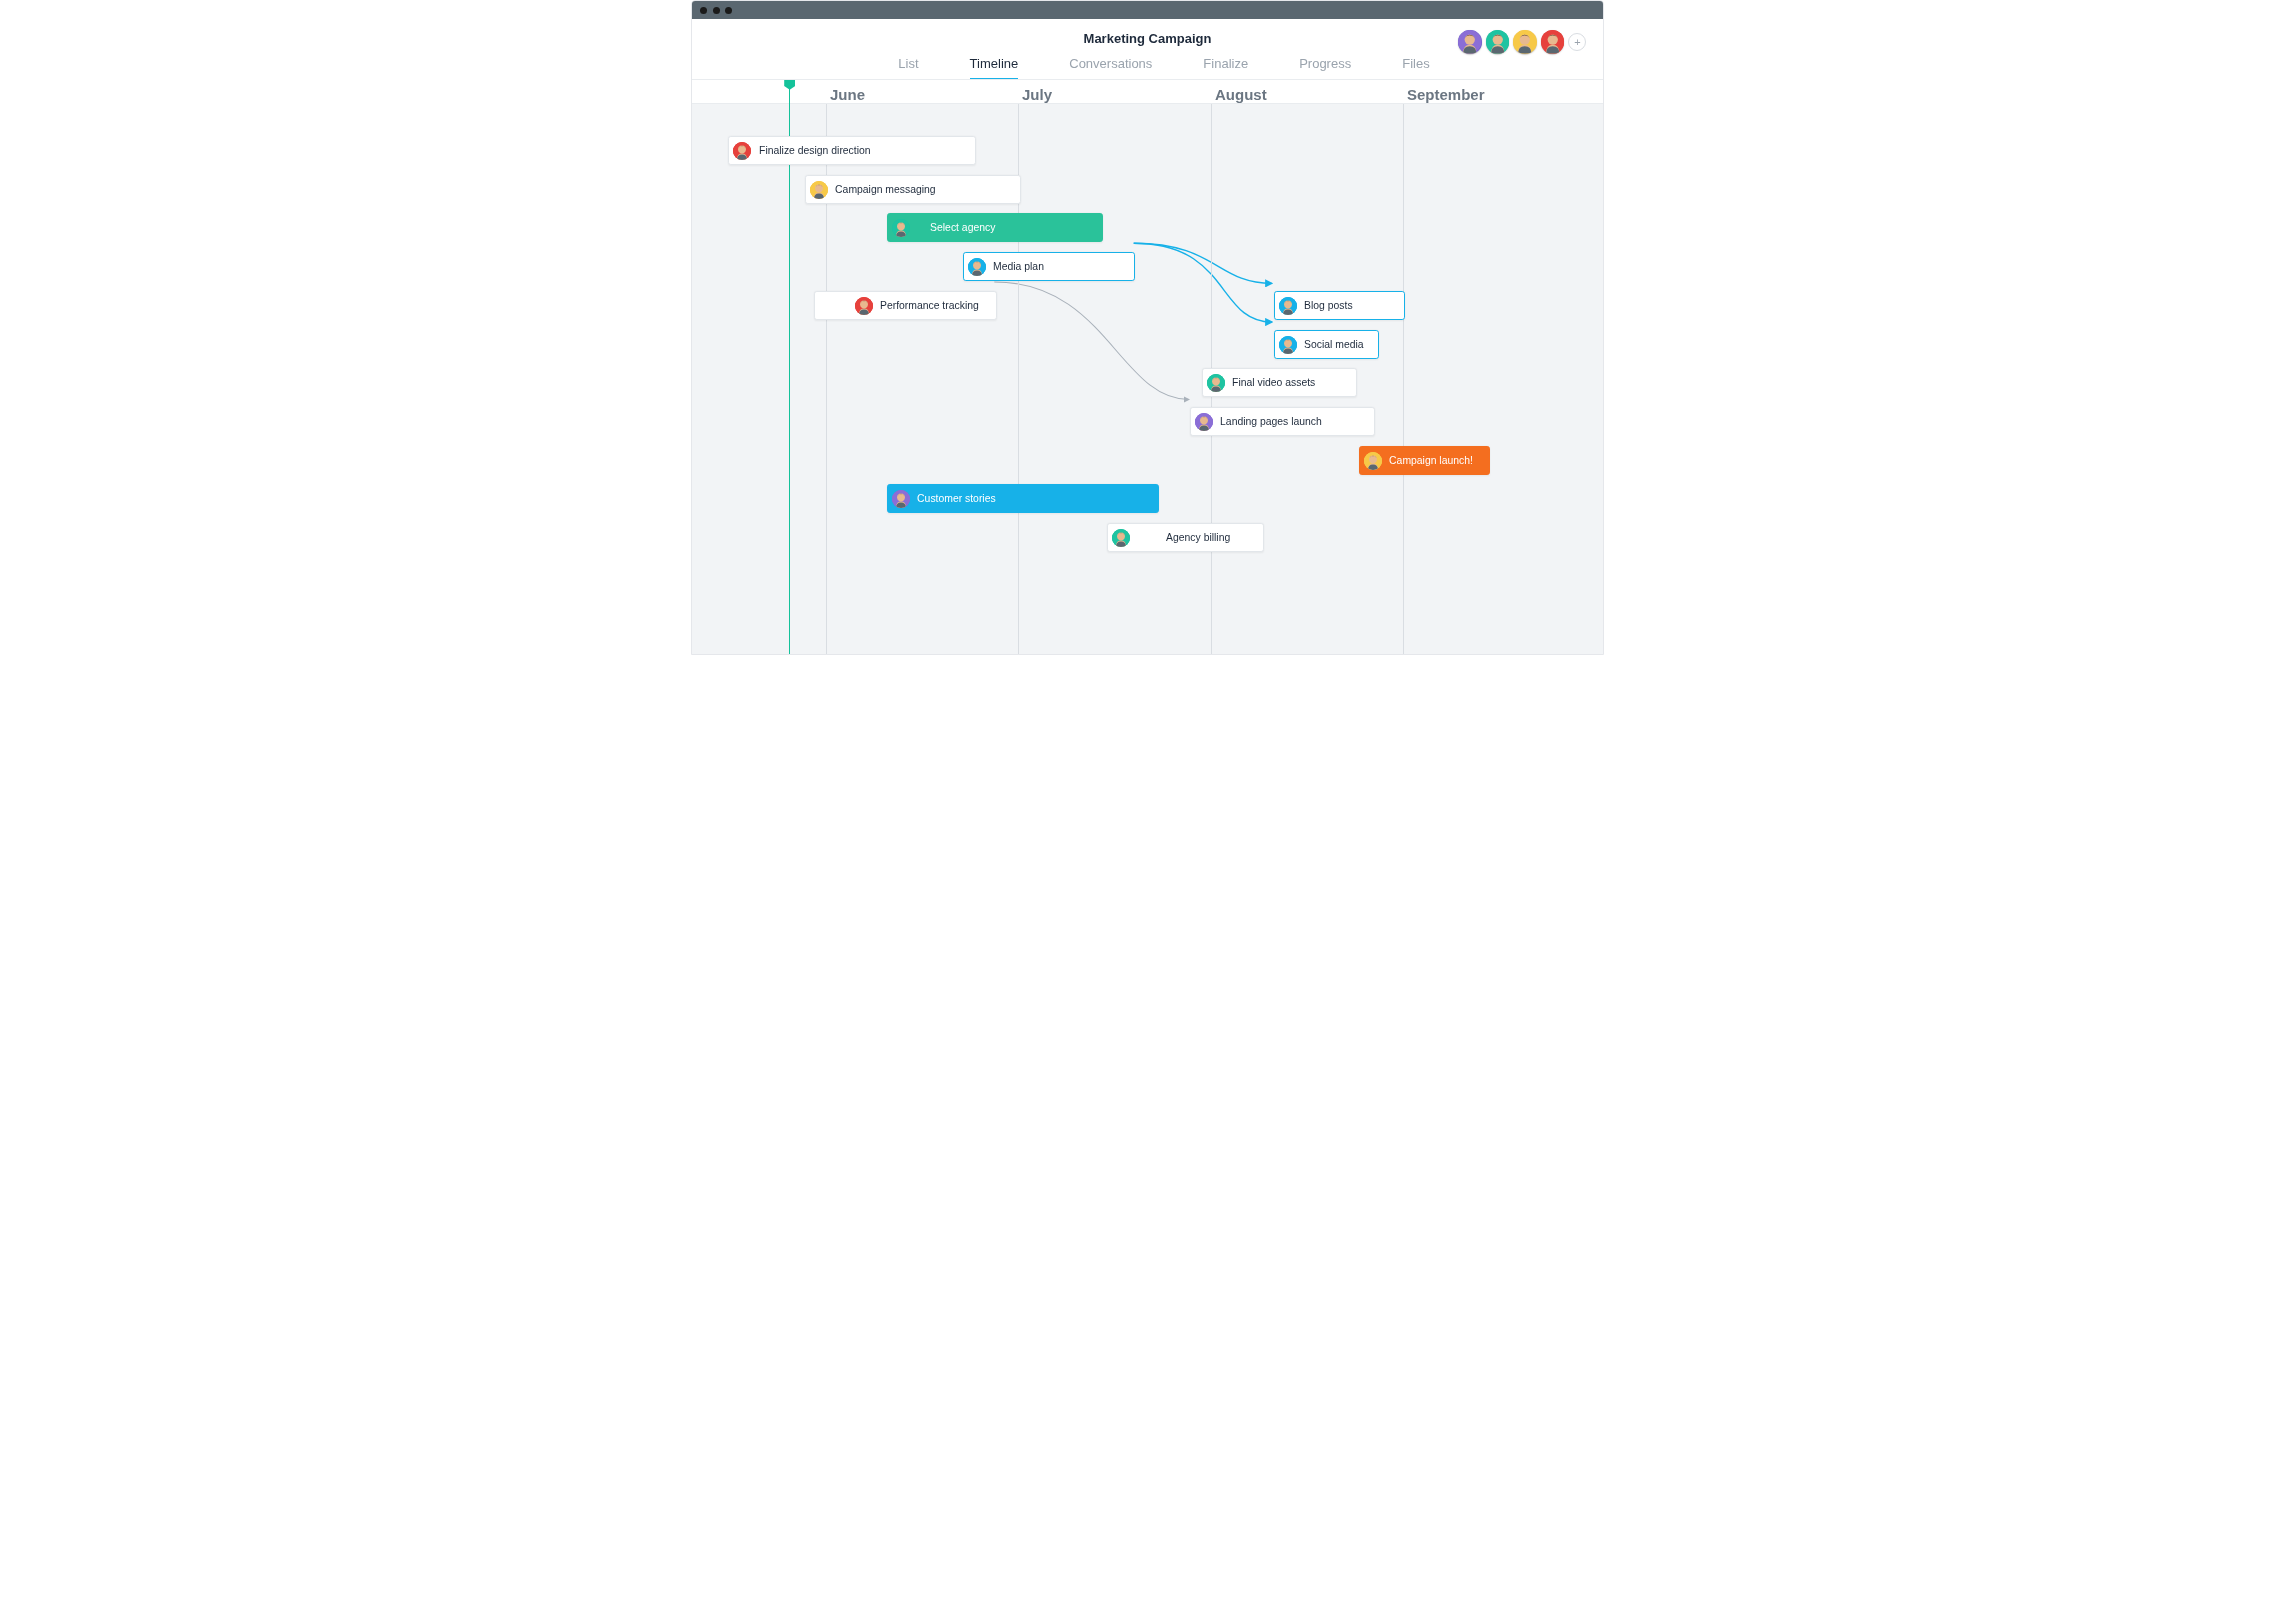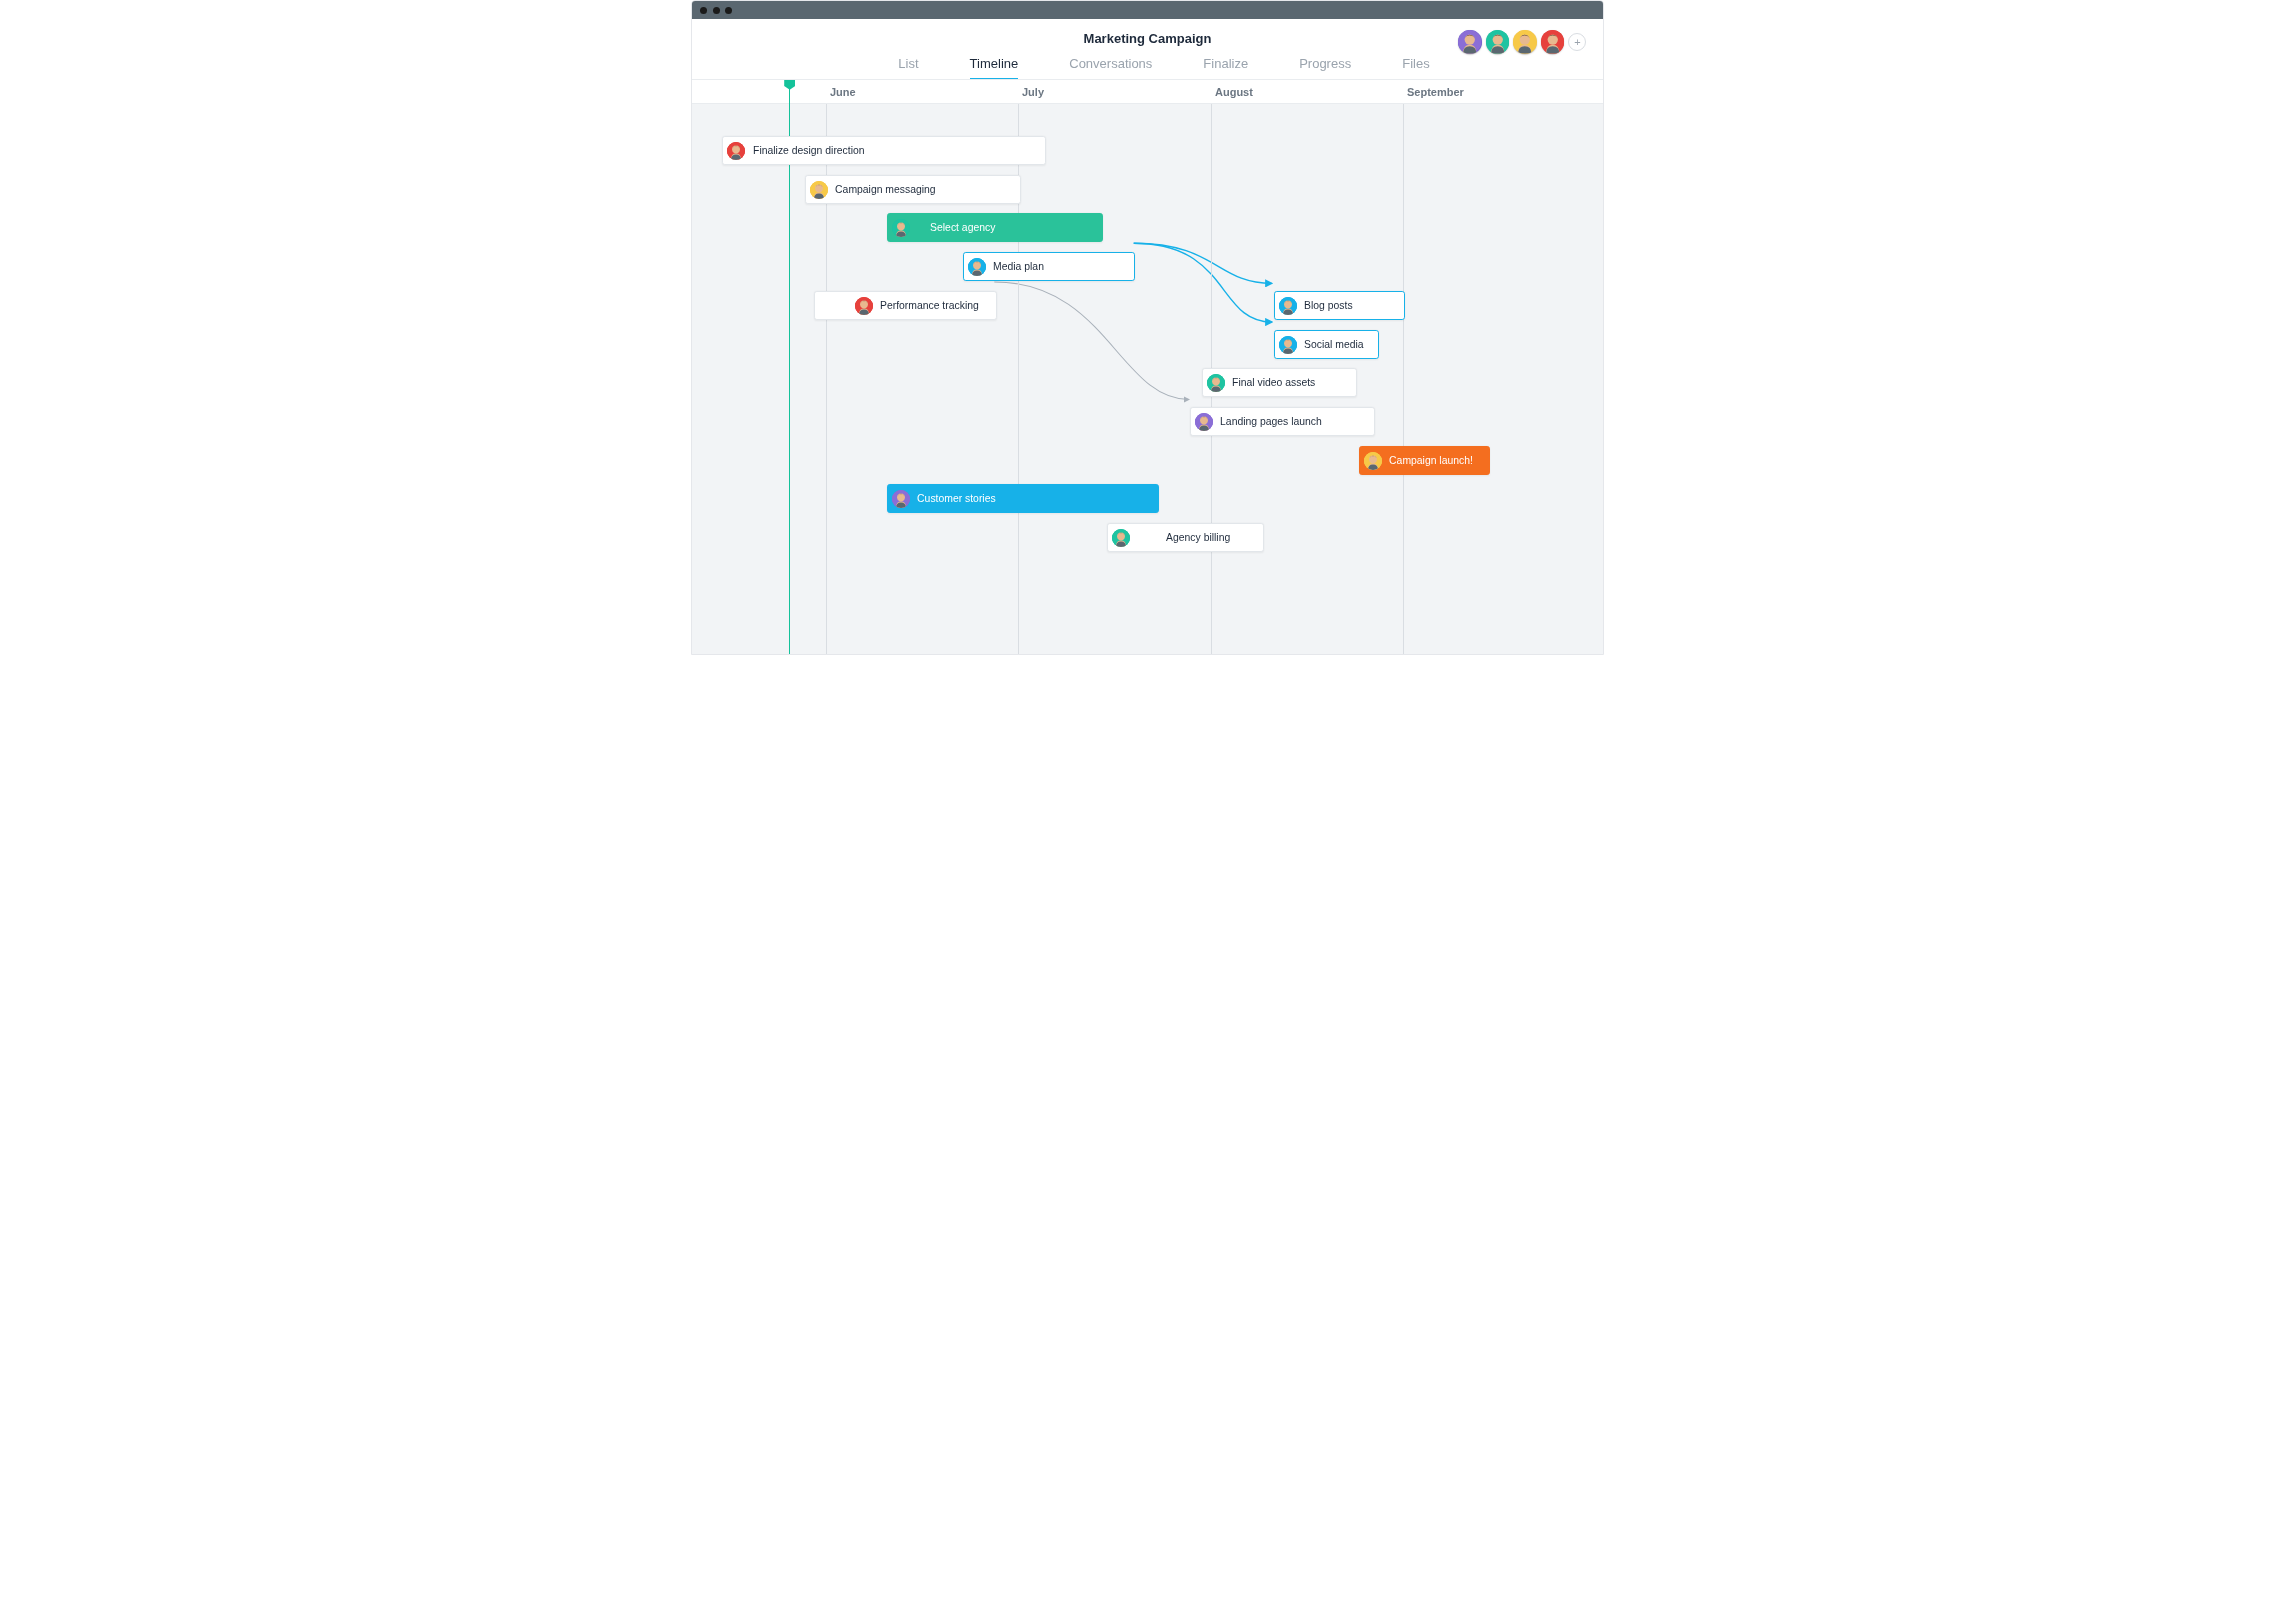--- a/index.html
+++ b/index.html
@@ -105,21 +105,21 @@
   .month-header {
     position: absolute;
     top: 0; left: 0; right: 0;
     height: 23.5px;
     background: #fff;
     border-bottom: 0.7px solid #e9ecef;
   }
   .month-label {
     position: absolute;
     top: 5.5px;
-    font-size: 11px;
+    font-size: 15px;
     color: #6b7682;
     font-weight: 600;
   }
   .month-line {
     position: absolute;
     top: 23.5px; bottom: 0;
     width: 0.7px;
     background: #d9dde2;
   }
 
@@ -266,21 +266,21 @@
         <path d="M 640 236 C 780 236, 760 350, 840 350" fill="none" stroke="#17b1e8" stroke-width="2" marker-end="url(#arrow-blue)"></path>
         <path d="M 438 292 C 600 292, 620 462, 720 462" fill="none" stroke="#a9b1ba" stroke-width="1.5" marker-end="url(#arrow-gray)"></path>
       </svg>
 
     <div class="today-marker" style="left: 97px;"></div>
 
   <div class="month-line" style="left: 134px;"></div>
       <div class="month-line" style="left: 326px;"></div>
       <div class="month-line" style="left: 519px;"></div>
       <div class="month-line" style="left: 711px;"></div>
-      <div class="task" style="left: 30px; width: 324px; top: 56px; gap: 8px;">
+      <div class="task" style="left: 36px; width: 248px; top: 56px; gap: 8px;">
         <span class="avatar ring-red">
           <svg viewBox="0 0 32 32">
     <circle cx="16" cy="16" r="16" fill="#e6413c"></circle>
     <circle cx="16" cy="13" r="7" fill="#e8b98f"></circle>
     <path d="M9 11 Q16 2 23 11 Q20 7 16 7 Q12 7 9 11 Z" fill="#3a2a1f"></path>
     <path d="M7 32 Q7 20 16 20 Q25 20 25 32 Z" fill="#e8b98f"></path>
     <path d="M7 32 Q7 22 16 22 Q25 22 25 32 Z" fill="#5a6770"></path>
   </svg>
         </span>
         <span class="label">Finalize design direction</span>

